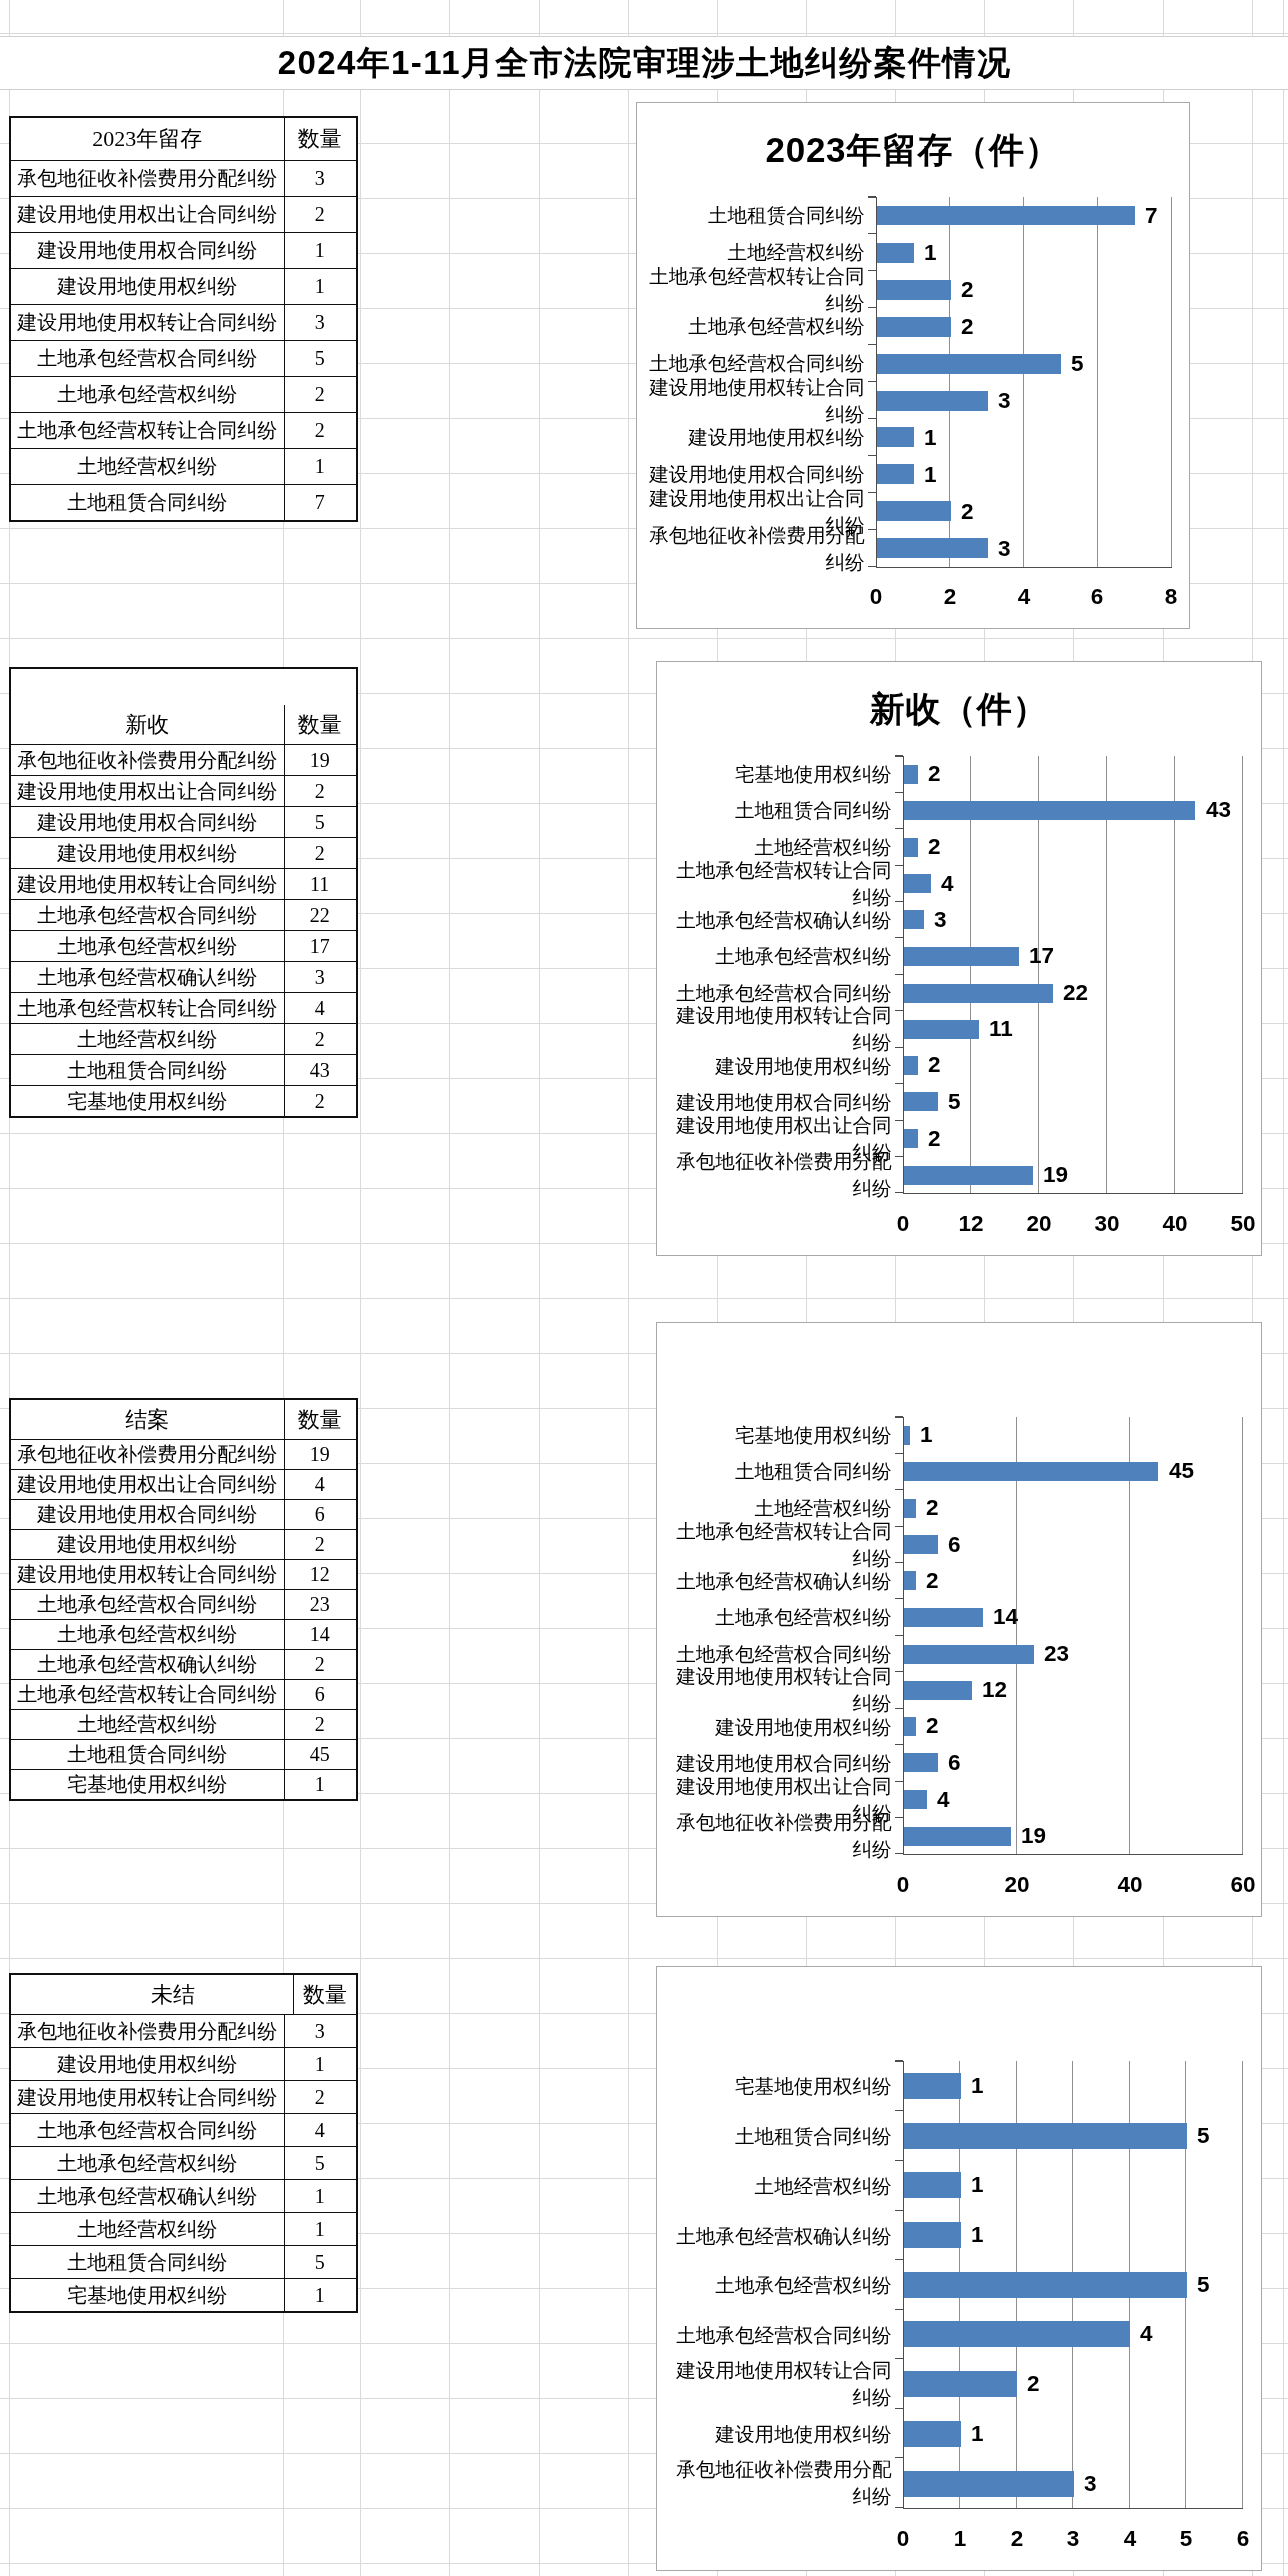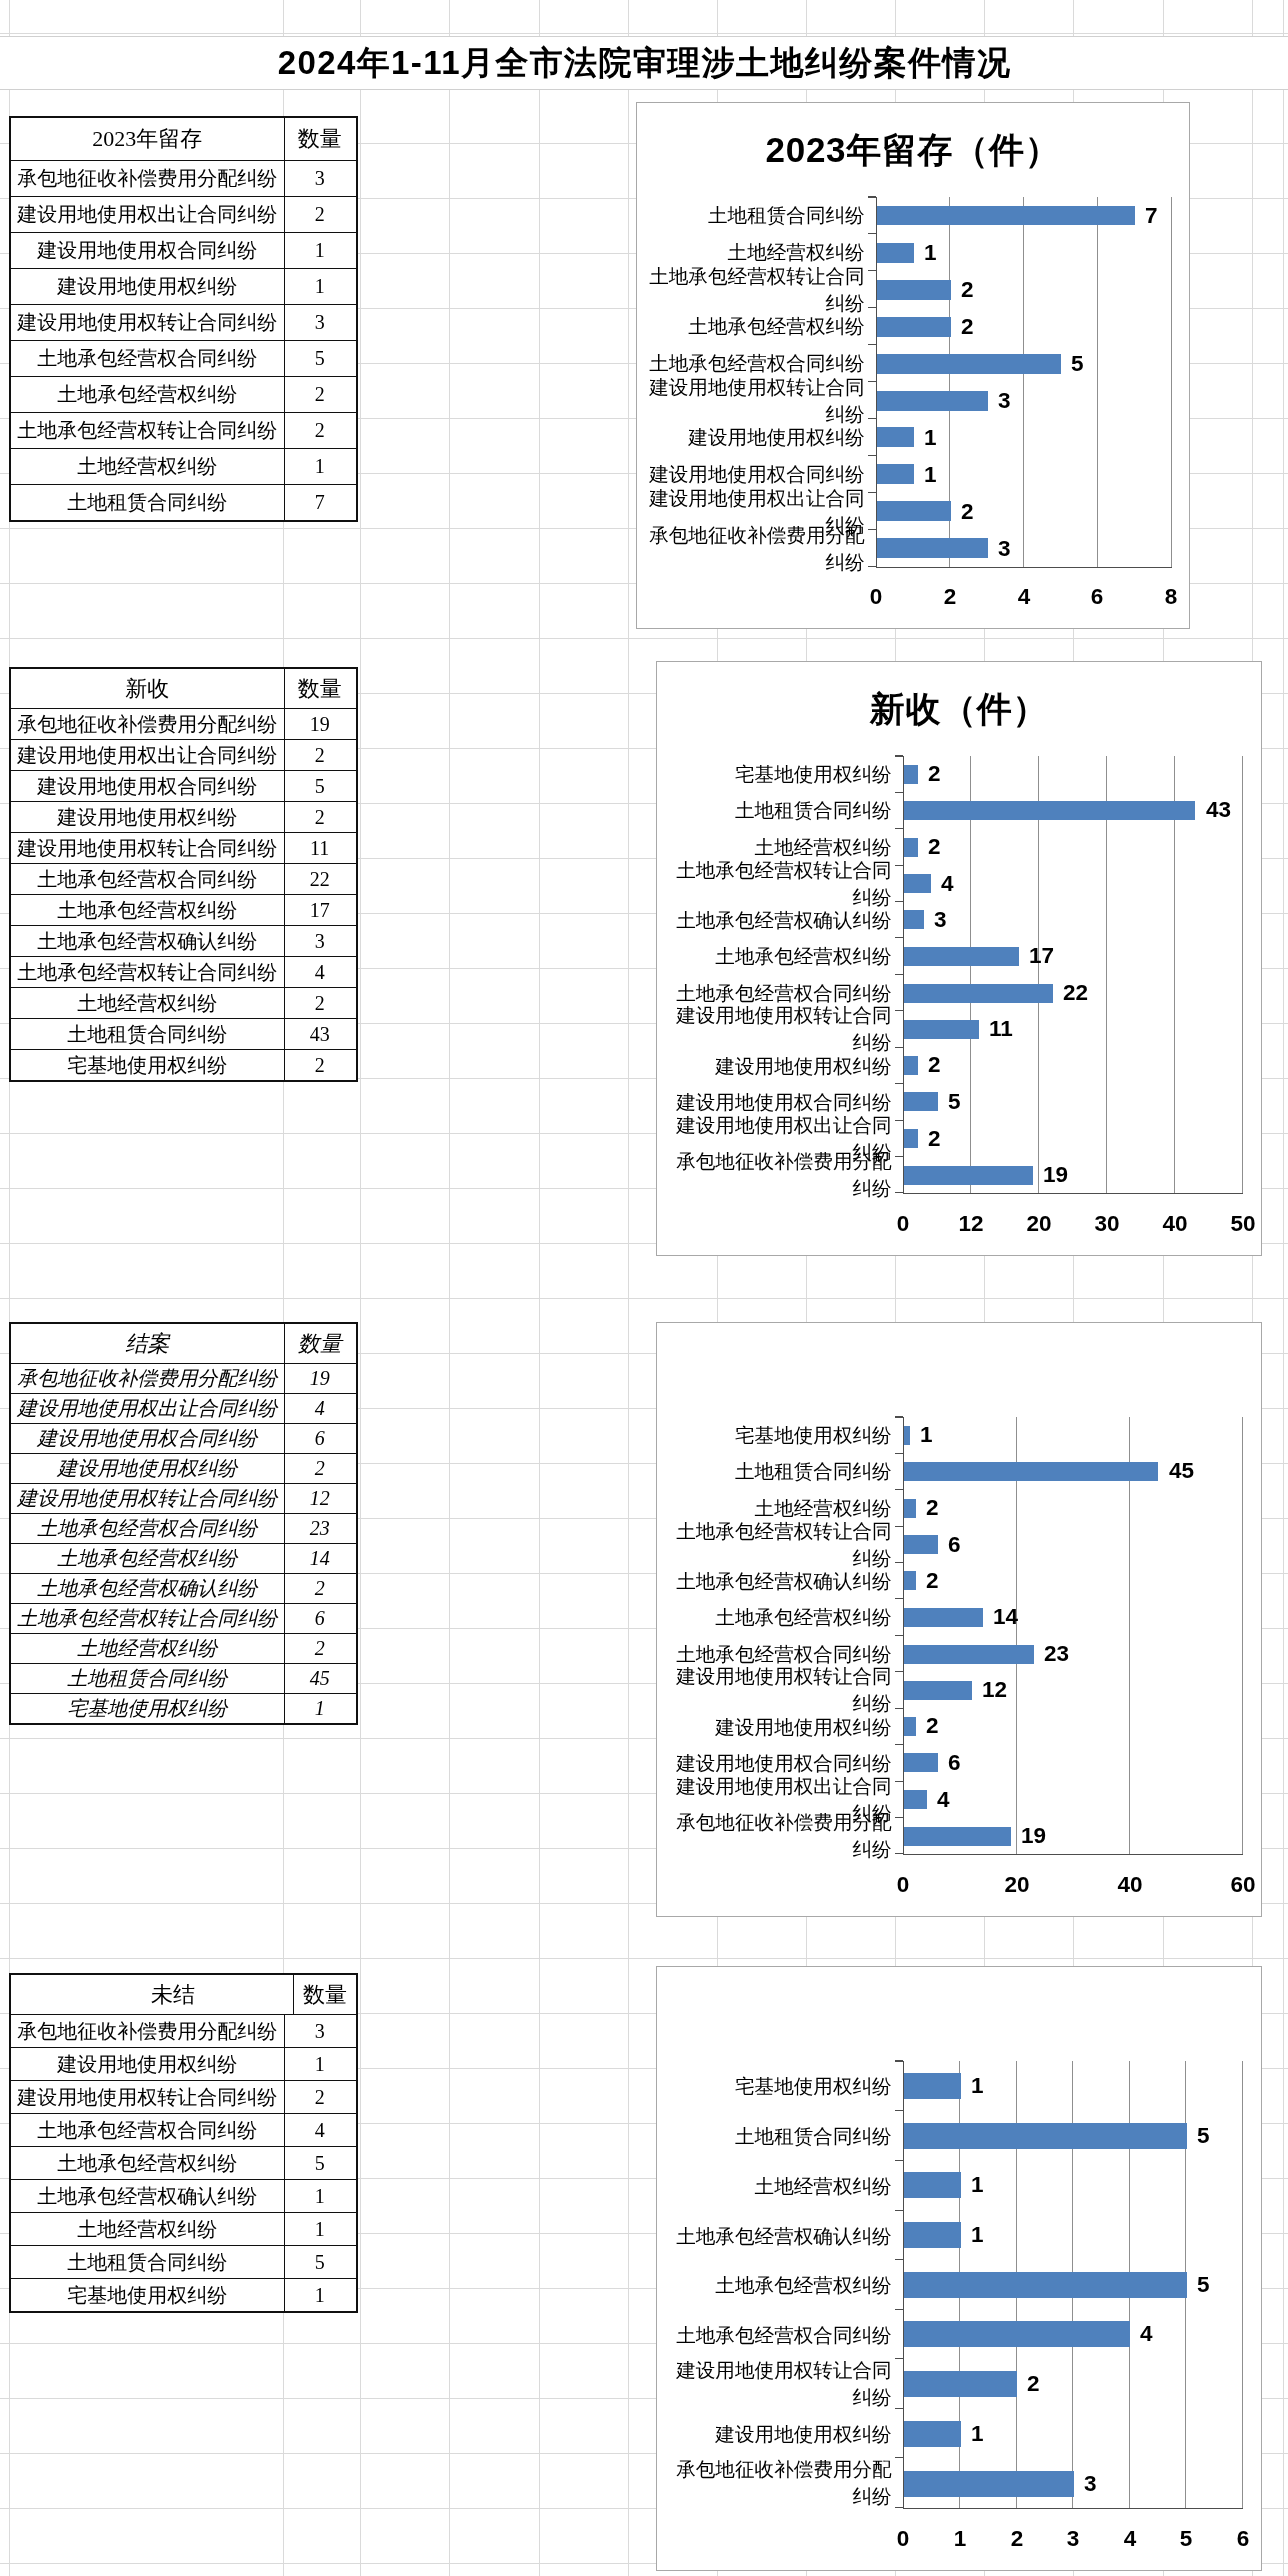--- a/index.html
+++ b/index.html
@@ -161,21 +161,21 @@
       <div class="cat-label" style="left: 8.7px; width: 219px; top: 353px; height: 37px;">建设用地使用权合同纠纷</div>
       <div class="cat-label" style="left: 8.7px; width: 219px; top: 390px; height: 37px;">建设用地使用权出让合同纠纷</div>
       <div class="cat-label" style="left: 8.7px; width: 219px; top: 427px; height: 37px;">承包地征收补偿费用分配纠纷</div>
       <div class="x-label" style="left: 239px; top: 481px;">0</div>
       <div class="x-label" style="left: 313px; top: 481px;">2</div>
       <div class="x-label" style="left: 387px; top: 481px;">4</div>
       <div class="x-label" style="left: 460px; top: 481px;">6</div>
       <div class="x-label" style="left: 534px; top: 481px;">8</div>
     </div>
     <div class="data-table" style="left: 8.7px; top: 667px;">
-      <div class="t-head" style="height: 39px;">
+      <div class="t-head" style="height: 39px; margin-top: 36px;">
         <div class="c-label">新收</div>
         <div class="c-qty">数量</div>
       </div>
       <div class="t-row" style="height: 30px;">
         <div class="c-label">承包地征收补偿费用分配纠纷</div>
         <div class="c-qty">19</div>
       </div>
       <div class="t-row" style="height: 30px;">
         <div class="c-label">建设用地使用权出让合同纠纷</div>
         <div class="c-qty">2</div>
@@ -279,21 +279,21 @@
       <div class="cat-label" style="left: 8.7px; width: 226px; top: 422px; height: 36px;">建设用地使用权合同纠纷</div>
       <div class="cat-label" style="left: 8.7px; width: 226px; top: 459px; height: 36px;">建设用地使用权出让合同纠纷</div>
       <div class="cat-label" style="left: 8.7px; width: 226px; top: 495px; height: 36px;">承包地征收补偿费用分配纠纷</div>
       <div class="x-label" style="left: 246px; top: 549px;">0</div>
       <div class="x-label" style="left: 314px; top: 549px;">12</div>
       <div class="x-label" style="left: 382px; top: 549px;">20</div>
       <div class="x-label" style="left: 450px; top: 549px;">30</div>
       <div class="x-label" style="left: 518px; top: 549px;">40</div>
       <div class="x-label" style="left: 586px; top: 549px;">50</div>
     </div>
-    <div class="data-table" style="left: 8.7px; top: 1322px; font-style: italic;">
+    <div class="data-table" style="left: 8.7px; top: 1398px;">
       <div class="t-head" style="height: 39px;">
         <div class="c-label">结案</div>
         <div class="c-qty">数量</div>
       </div>
       <div class="t-row" style="height: 29px;">
         <div class="c-label">承包地征收补偿费用分配纠纷</div>
         <div class="c-qty">19</div>
       </div>
       <div class="t-row" style="height: 29px;">
         <div class="c-label">建设用地使用权出让合同纠纷</div>

